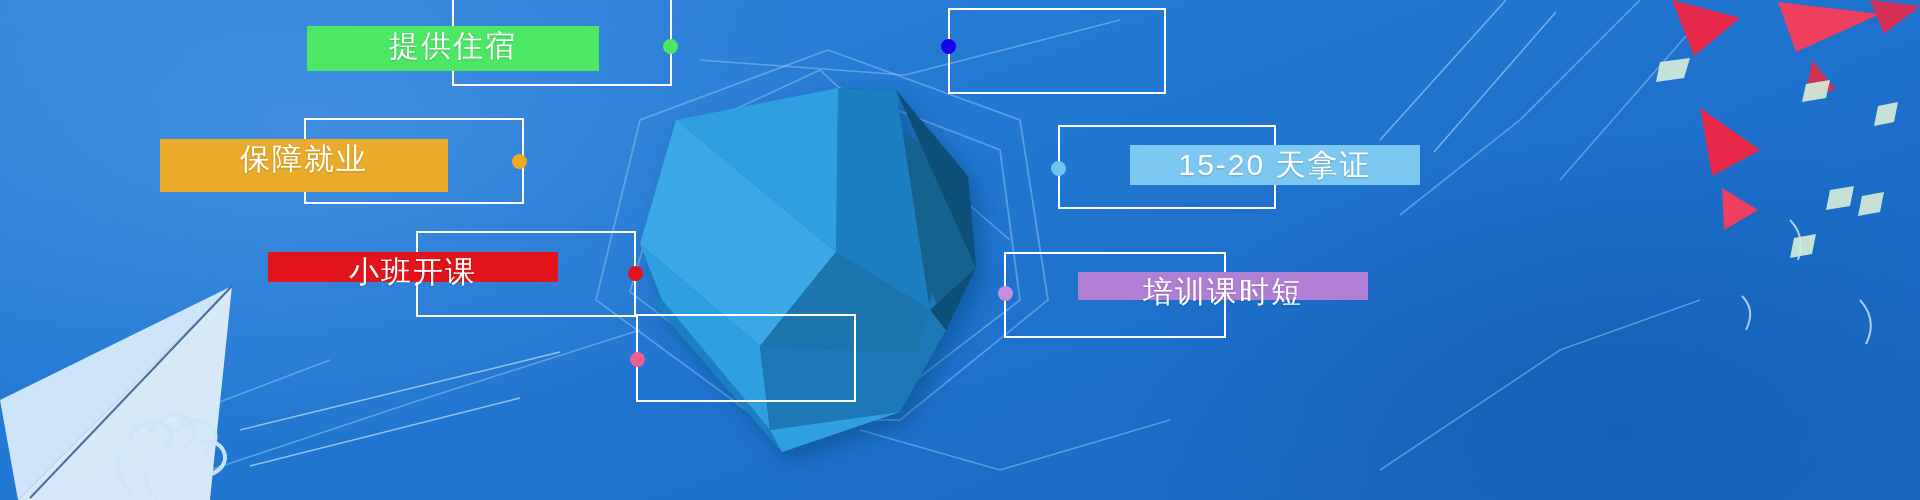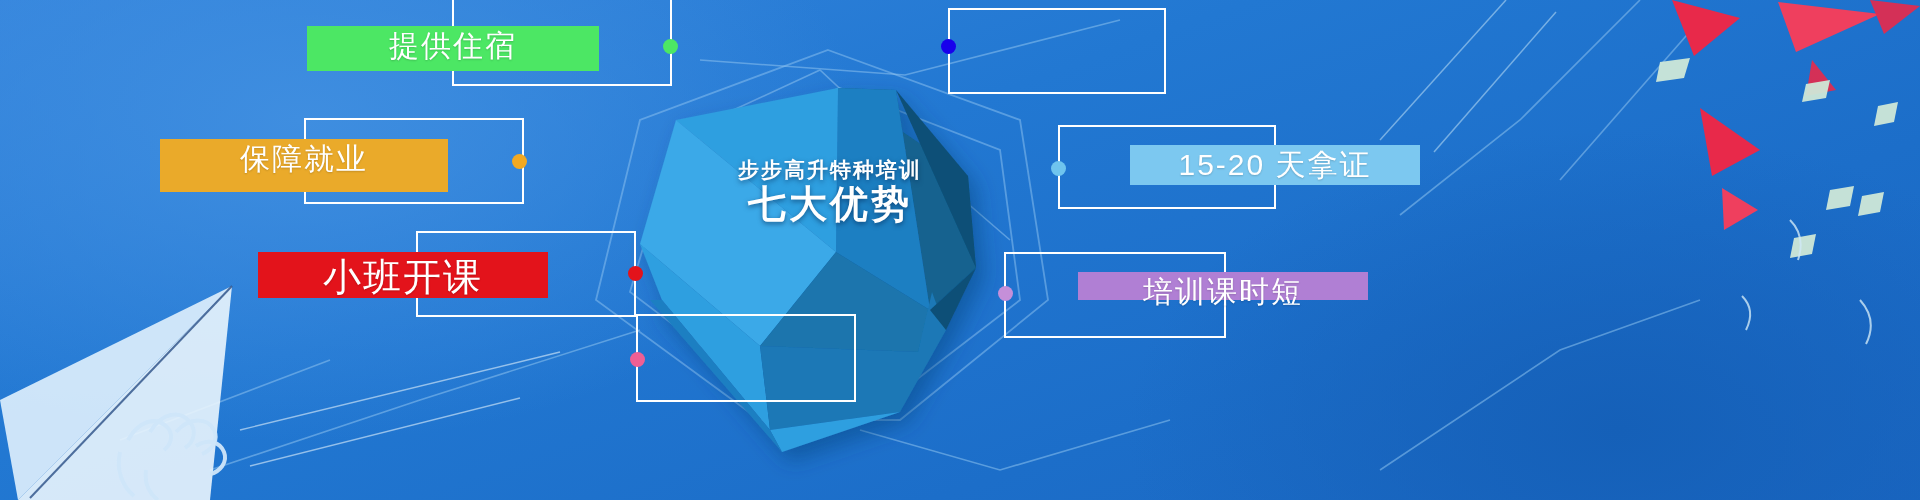--- a/index.html
+++ b/index.html
@@ -134,24 +134,20 @@
       <polygon points="836,252 930,310 918,352 760,346" fill="#1a74ad"></polygon>
       <polygon points="640,244 760,346 770,430 662,300" fill="#2f9fe0"></polygon>
       <polygon points="760,346 918,352 932,292 946,330 900,412 770,430" fill="#1b78b6"></polygon>
       <polygon points="770,430 900,412 782,452" fill="#2f9fe0"></polygon>
       <polygon points="662,300 770,430 782,452 650,300" fill="#1d7fc2"></polygon>
       <polygon points="896,90 976,268 968,176" fill="#0f4f77"></polygon>
       <polygon points="930,310 976,268 946,330" fill="#0f4f77"></polygon>
     </g>
   </svg>
 
-  <div id="center-title">
-    <div class="sub">步步高升特种培训</div>
-    <div class="main">七大优势</div>
-  </div>
 
   <div class="frame" style="left:452px;top:-6px;width:220px;height:92px;border-right-width:2px;"></div>
   <div class="frame" style="left:948px;top:8px;width:218px;height:86px;"></div>
   <div class="frame" style="left:304px;top:118px;width:220px;height:86px;"></div>
   <div class="frame" style="left:1058px;top:125px;width:218px;height:84px;"></div>
   <div class="frame" style="left:416px;top:231px;width:220px;height:86px;"></div>
   <div class="frame" style="left:1004px;top:252px;width:222px;height:86px;"></div>
   <div class="frame" style="left:636px;top:314px;width:220px;height:88px;"></div>
 
   <div class="dot" style="left:663px;top:39px;width:15px;height:15px;background:#4ce764;"></div>
@@ -168,21 +164,21 @@
 
 
   <div class="tag" style="left:160px;top:139px;width:288px;height:53px;background:#eaaa2a;font-size:30px;z-index:5;">
     <span>保障就业</span>
   </div>
 
   <div class="tag" style="left:1130px;top:145px;width:290px;height:40px;background:#7cc8f0;font-size:30px;z-index:5;">
     <span>15-20 天拿证</span>
   </div>
 
-  <div class="tag" style="left:258px;top:252px;width:290px;height:46px;background:#e3131b;font-size:38px;z-index:5;">
+  <div class="tag" style="left:268px;top:252px;width:290px;height:30px;background:#e3131b;font-size:30px;z-index:5;">
     <span>小班开课</span>
   </div>
 
   <div class="tag" style="left:1078px;top:272px;width:290px;height:28px;background:#b07fd4;font-size:30px;z-index:5;">
     <span>培训课时短</span>
   </div>
 
 
 </div>
 

